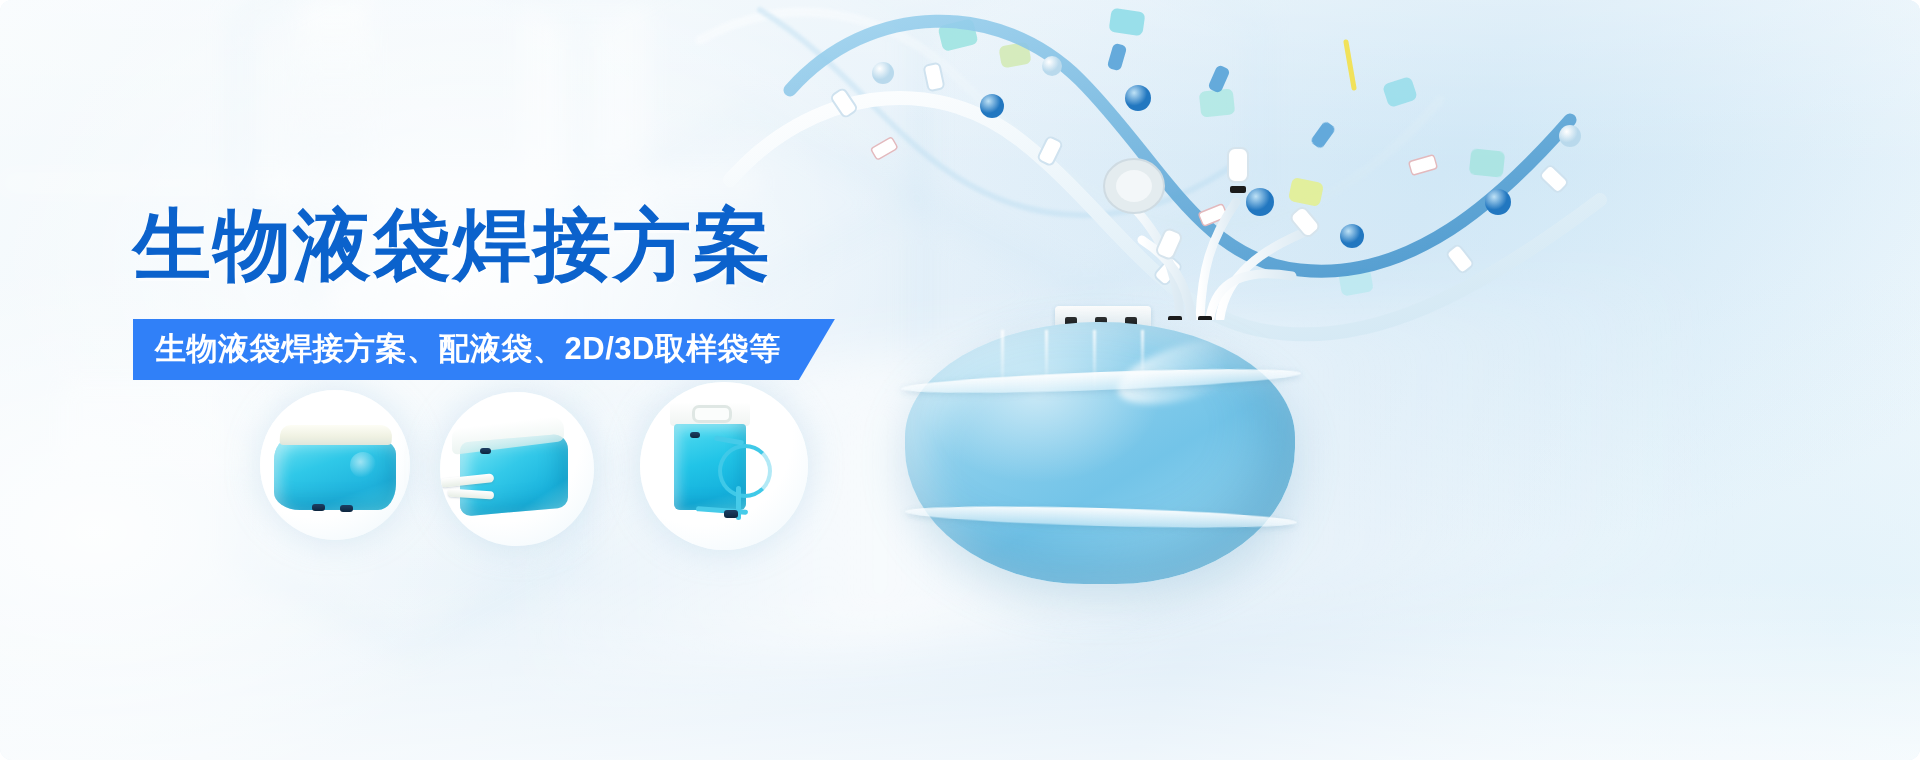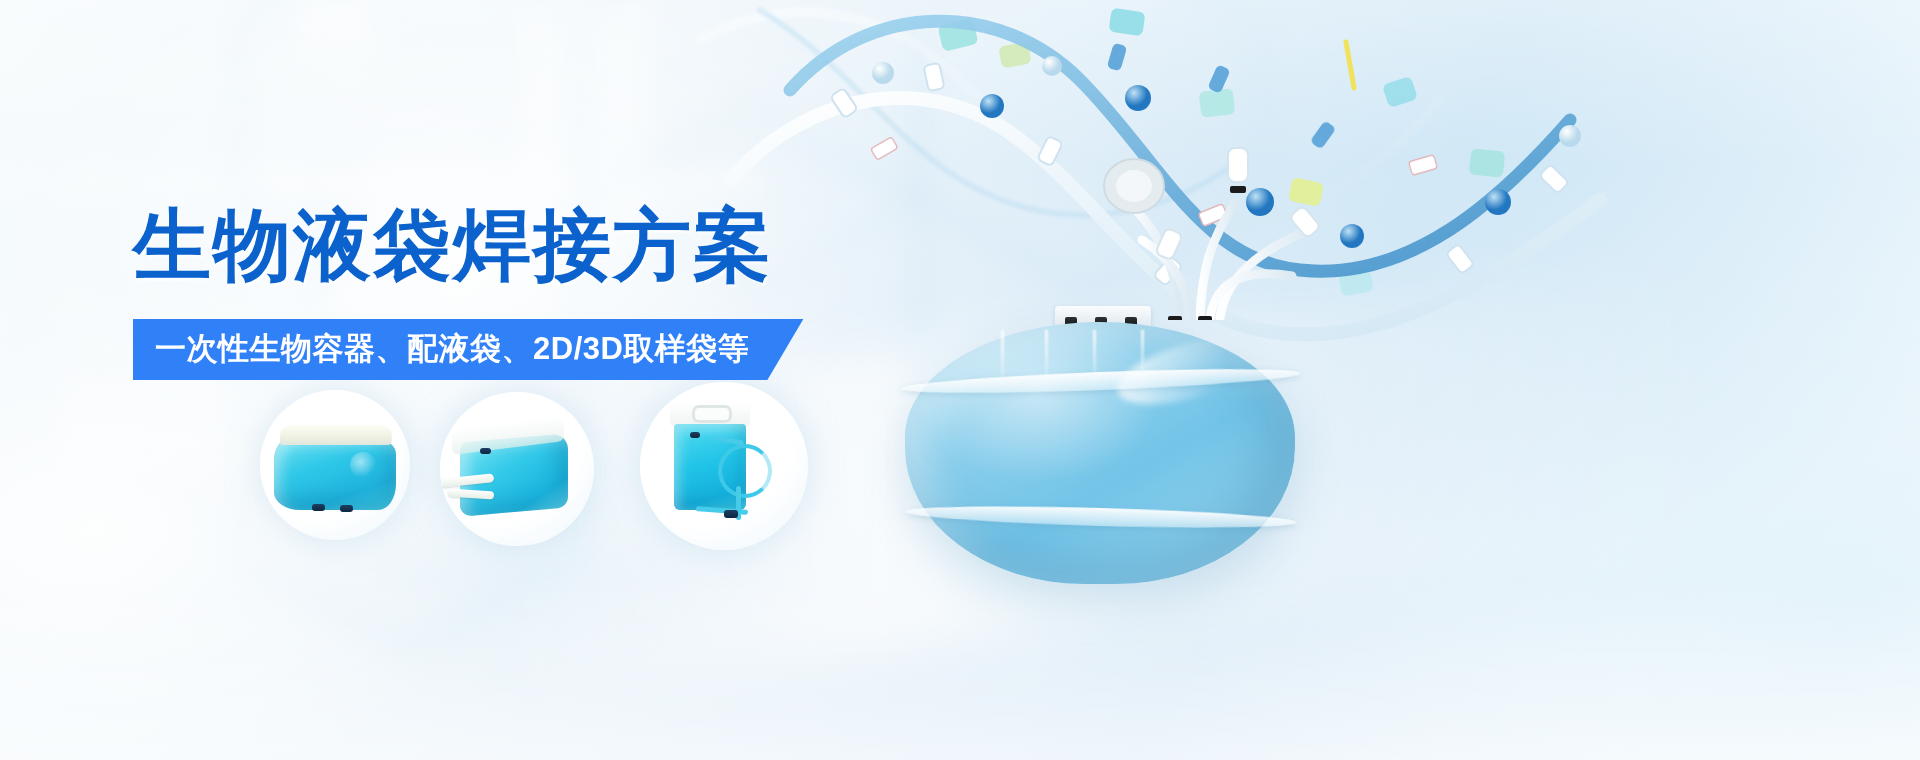--- a/index.html
+++ b/index.html
@@ -4,20 +4,21 @@
 <style>
   html,body{margin:0;padding:0;background:#fff;}
   body{font-family:"Liberation Sans","DejaVu Sans",sans-serif;}
 
   .banner{
     position:relative;
     width:1920px;
     height:760px;
     overflow:hidden;
     background:#eaf3fa;
+    border-radius:12px;
   }
 
   
   .bg-base{
     position:absolute; inset:0;
     background:
       linear-gradient(118deg,#f7fbfd 0%,#eef6fb 26%,#e4f0f9 48%,#dbebf7 66%,#e9f4fb 84%,#f4fafd 100%);
   }
   .bg-sheen{
     position:absolute; inset:0;
@@ -414,17 +415,17 @@
     <div class="p-line" style="left:74px; top:56px; width:30px; height:5px; transform:rotate(10deg);"></div>
     <div class="p-line" style="left:96px; top:104px; width:5px; height:34px;"></div>
     <div class="p-line" style="left:56px; top:126px; width:52px; height:5px; transform:rotate(4deg);"></div>
     <div class="p-port" style="left:50px; top:50px; width:10px; height:6px;"></div>
     <div class="p-port" style="left:84px; top:128px; width:14px; height:8px;"></div>
   </div>
 
   <div class="copy">
     <h1 class="title">生物液袋焊接方案</h1>
     <div class="subbar-wrap">
-      <span class="subbar">一次性生物容器、配液袋、2D/3D取样袋等</span>
+      <span class="subbar">生物液袋焊接方案、配液袋、2D/3D取样袋等</span>
     </div>
   </div>
 
 </div>
 
 </body></html>

